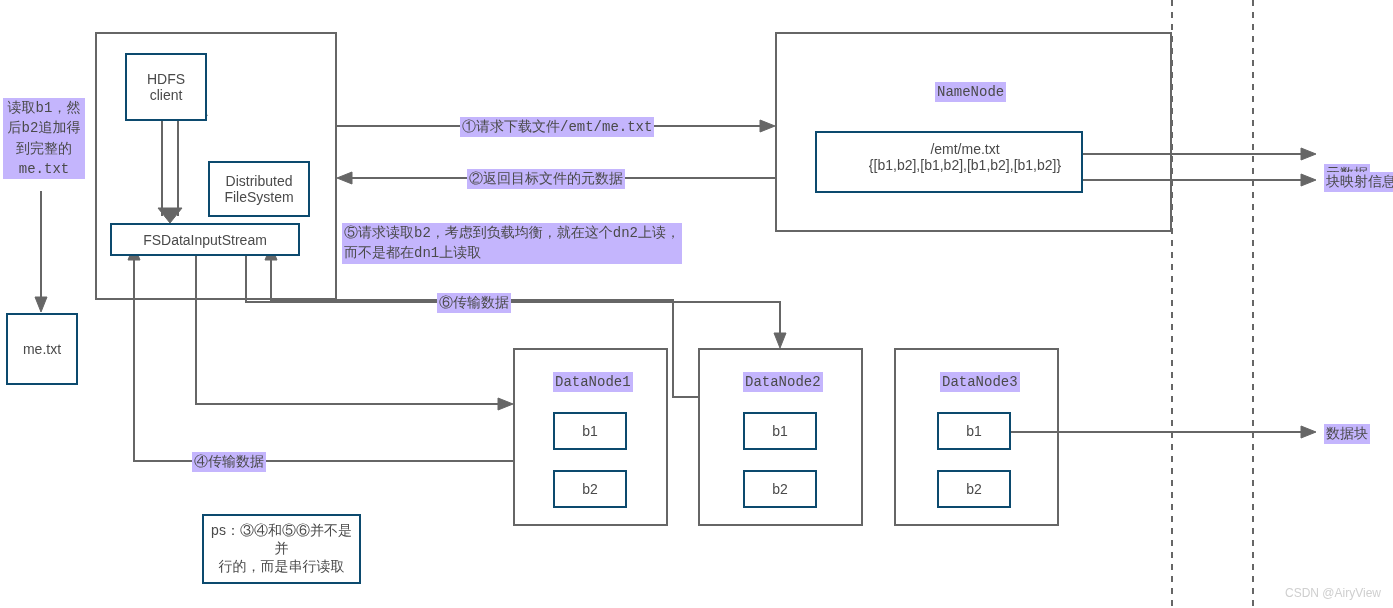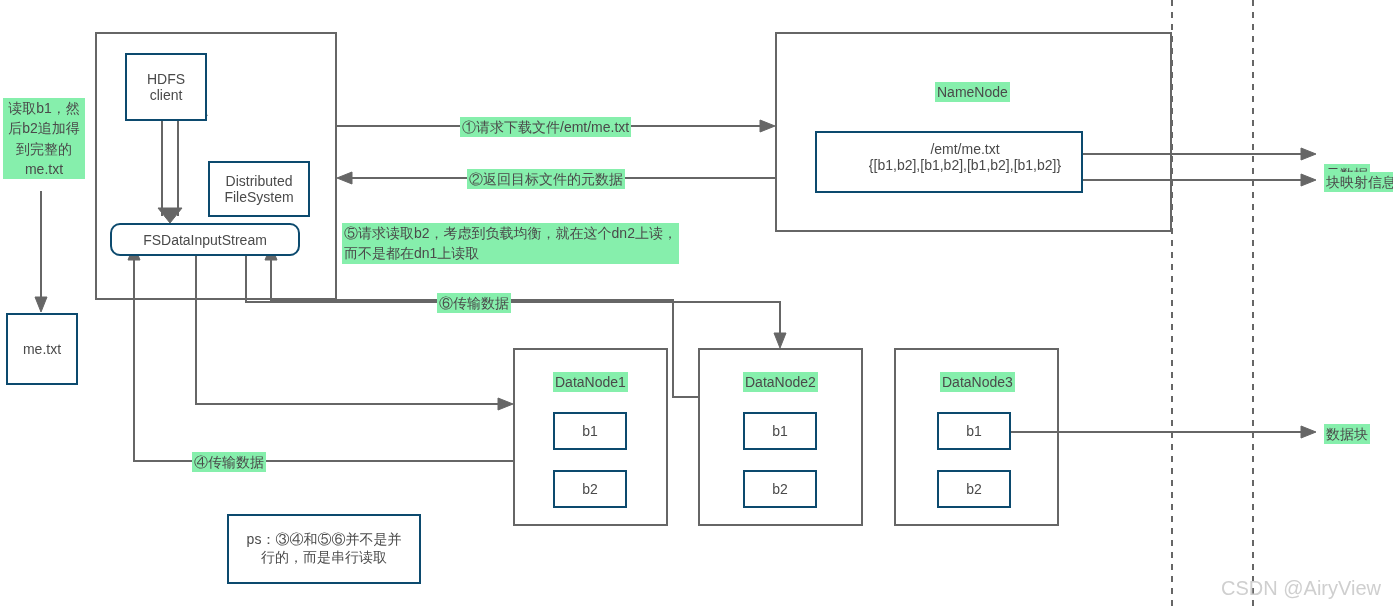--- a/index.html
+++ b/index.html
@@ -1,21 +1,21 @@
 <!DOCTYPE html>
 <html><head>
   <meta charset="utf-8">
   <style>
     * { box-sizing: border-box; margin: 0; padding: 0; }
     html, body { width: 1393px; height: 608px; font-family: Arial, "Microsoft YaHei", sans-serif; font-size: 14px; color: #4a4a4a; }
     .canvas { position: relative; width: 1393px; height: 608px; background: #fff; }
     .box { position: absolute; border: 2px solid #0c4a6e; background: #fff; display: flex; align-items: center; justify-content: center; text-align: center; padding: 4px; }
     .outer { border: 2px solid #666; background: transparent; }
-    .label { position: absolute; white-space: pre; text-align: center; line-height: 1.45; background: #86efac; padding: 0 2px;}
-    .watermark { position: absolute; right: 12px; bottom: 8px; color: #cfcfcf; font-size: 20px; }
+    .label { position: absolute; white-space: pre; text-align: center; line-height: 1.45; background: #c4b5fd; padding: 0 2px; font-family: Liberation Mono, monospace;}
+    .watermark { position: absolute; right: 12px; bottom: 8px; color: #cfcfcf; font-size: 12px; }
     svg.lines { position: absolute; top:0; left:0; width:1393px; height:608px; pointer-events: none; }
     svg.lines line, svg.lines polyline { stroke: #666; stroke-width: 2; fill: none; }
     svg.lines polygon.ah { fill: #666; stroke: #666; }
     .dashed { stroke-dasharray: 6 6; }
   </style>
 </head>
 <body>
 
 <div class="canvas">
 
@@ -65,21 +65,21 @@
   <div class="box outer" style="left:95px; top:32px; width:242px; height:268px; z-index:1;"></div>
 
   <div class="box" style="left:125px; top:53px; width:82px; height:68px; z-index:2;">
       <span>HDFS<br>client</span>
     </div>
 
   <div class="box" style="left:208px; top:113px; width:102px; height:56px; z-index:2;margin-top:48px;">
       <span>Distributed<br>FileSystem</span>
     </div>
 
-  <div class="box" style="left:110px; top:223px; width:190px; height:33px; z-index:2;border-radius:10px;">
+  <div class="box" style="left:110px; top:223px; width:190px; height:33px; z-index:2;">
       <span>FSDataInputStream</span>
     </div>
 
   <div class="label" style="left:3px; top:98px; width:82px;">读取b1，然<br>后b2追加得<br>到完整的<br>me.txt</div>
 
   <div class="box" style="left:6px; top:313px; width:72px; height:72px; z-index:2;">
       <span>me.txt</span>
     </div>
 
   <div class="box outer" style="left:775px; top:32px; width:397px; height:200px; z-index:1;"></div>
@@ -119,18 +119,18 @@
 
   <div class="box outer" style="left:894px; top:348px; width:165px; height:178px; z-index:1;"></div>
   <div class="label" style="left:940px; top:372px;">DataNode3</div>
   <div class="box" style="left:937px; top:412px; width:74px; height:38px; z-index:2;">
       <span>b1</span>
     </div>
   <div class="box" style="left:937px; top:470px; width:74px; height:38px; z-index:2;">
       <span>b2</span>
     </div>
 
-  <div class="box" style="left:227px; top:514px; width:194px; height:70px; z-index:2;">
+  <div class="box" style="left:202px; top:514px; width:159px; height:70px; z-index:2;">
       <span>ps：③④和⑤⑥并不是并<br>行的，而是串行读取</span>
     </div>
 
   <div class="watermark">CSDN @AiryView</div>
 </div>
 
 </body></html>

